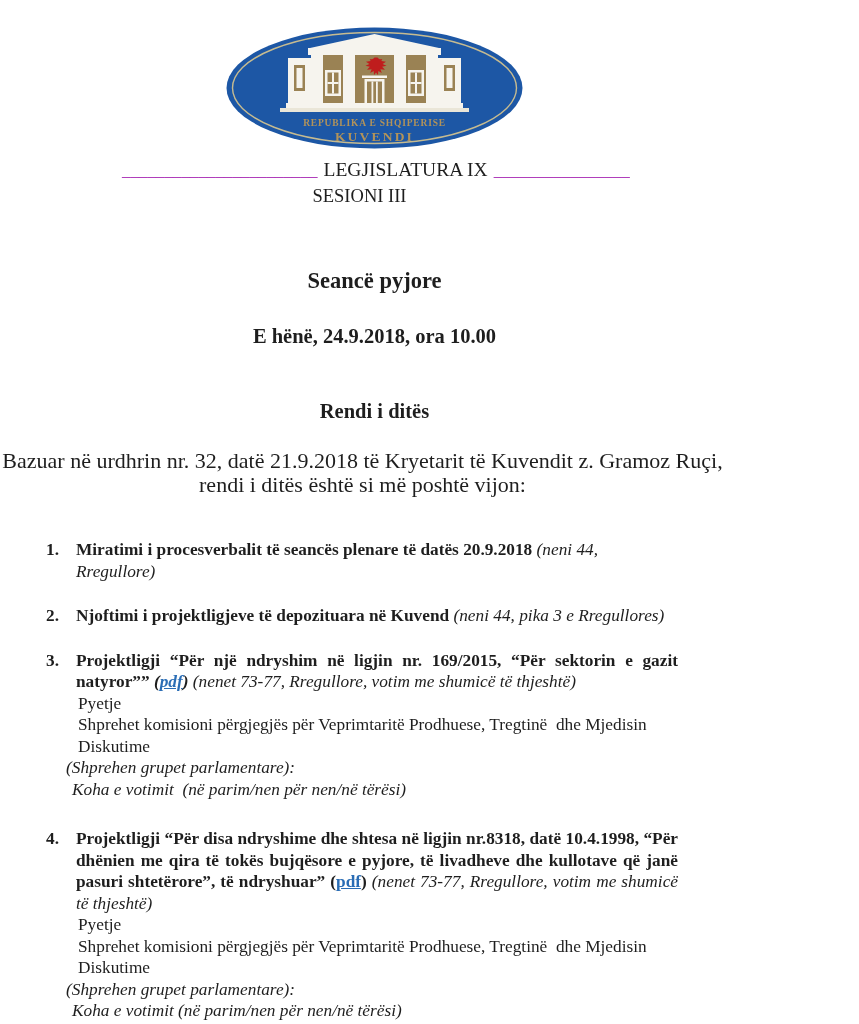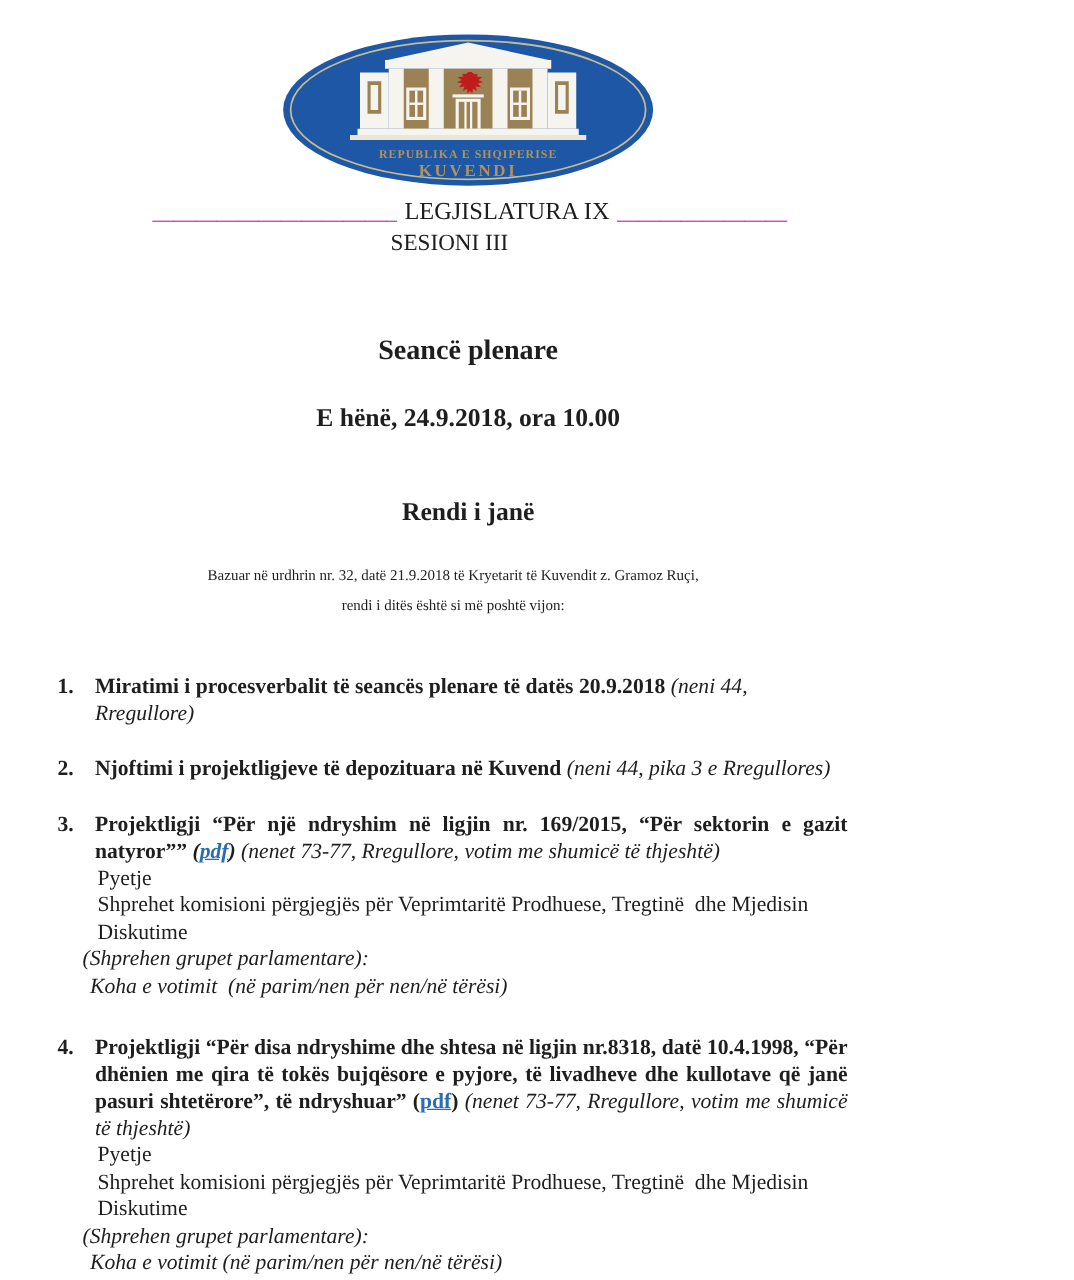--- a/index.html
+++ b/index.html
@@ -52,21 +52,21 @@
 
   
   .h-main   { margin: 60px 0 0 0; text-align: center; font-size: 22.5px; line-height: 28px; font-weight: bold; }
   .h-date   { margin: 28px 0 0 0; text-align: center; font-size: 20.5px; line-height: 26px; font-weight: bold; }
   .h-agenda { margin: 50px 0 0 0; text-align: center; font-size: 20.5px; line-height: 25px; font-weight: bold; }
 
   .intro {
     margin-top: 25px;
     text-align: center;
     padding-right: 24px;
-    font-size: 12px;
+    font-size: 22px;
     line-height: 24px;
   }
 
   
   .agenda-list { margin-top: 42px; padding: 0 71px 0 46px; font-size: 17.3px; line-height: 21.5px; }
   .item { display: flex; margin-bottom: 23px; }
   .item.gap-lg { margin-bottom: 28px; }
   .item:last-child { margin-bottom: 0; }
   .num { width: 30px; flex-shrink: 0; font-weight: bold; }
   .body { flex: 1 1 auto; min-width: 0; }
@@ -137,23 +137,23 @@
         <rect class="bld-step" x="54" y="81" width="189" height="4"></rect>
       </g>
       <text class="logo-txt1" x="148.5" y="99" text-anchor="middle">REPUBLIKA E SHQIPERISE</text>
       <text class="logo-txt2" x="148.5" y="114" text-anchor="middle">KUVENDI</text>
     </svg>
   </div>
 
   <div class="leg-row"><span class="rule">_______________________</span><span class="leg-title">LEGJISLATURA IX</span><span class="rule">________________</span></div>
   <div class="session-row">SESIONI III</div>
 
-  <div class="h-main">Seancë plenare</div>
+  <div class="h-main">Seancë pyjore</div>
   <div class="h-date">E hënë, 24.9.2018, ora 10.00</div>
-  <div class="h-agenda">Rendi i janë</div>
+  <div class="h-agenda">Rendi i ditës</div>
 
   <div class="intro">
     <span>Bazuar në urdhrin nr. 32, datë 21.9.2018 të Kryetarit të Kuvendit z. Gramoz Ruçi,</span><br>
     <span>rendi i ditës është si më poshtë vijon:</span>
   </div>
 
   <div class="agenda-list">
 
     <div class="item">
       <span class="num">1.</span>

